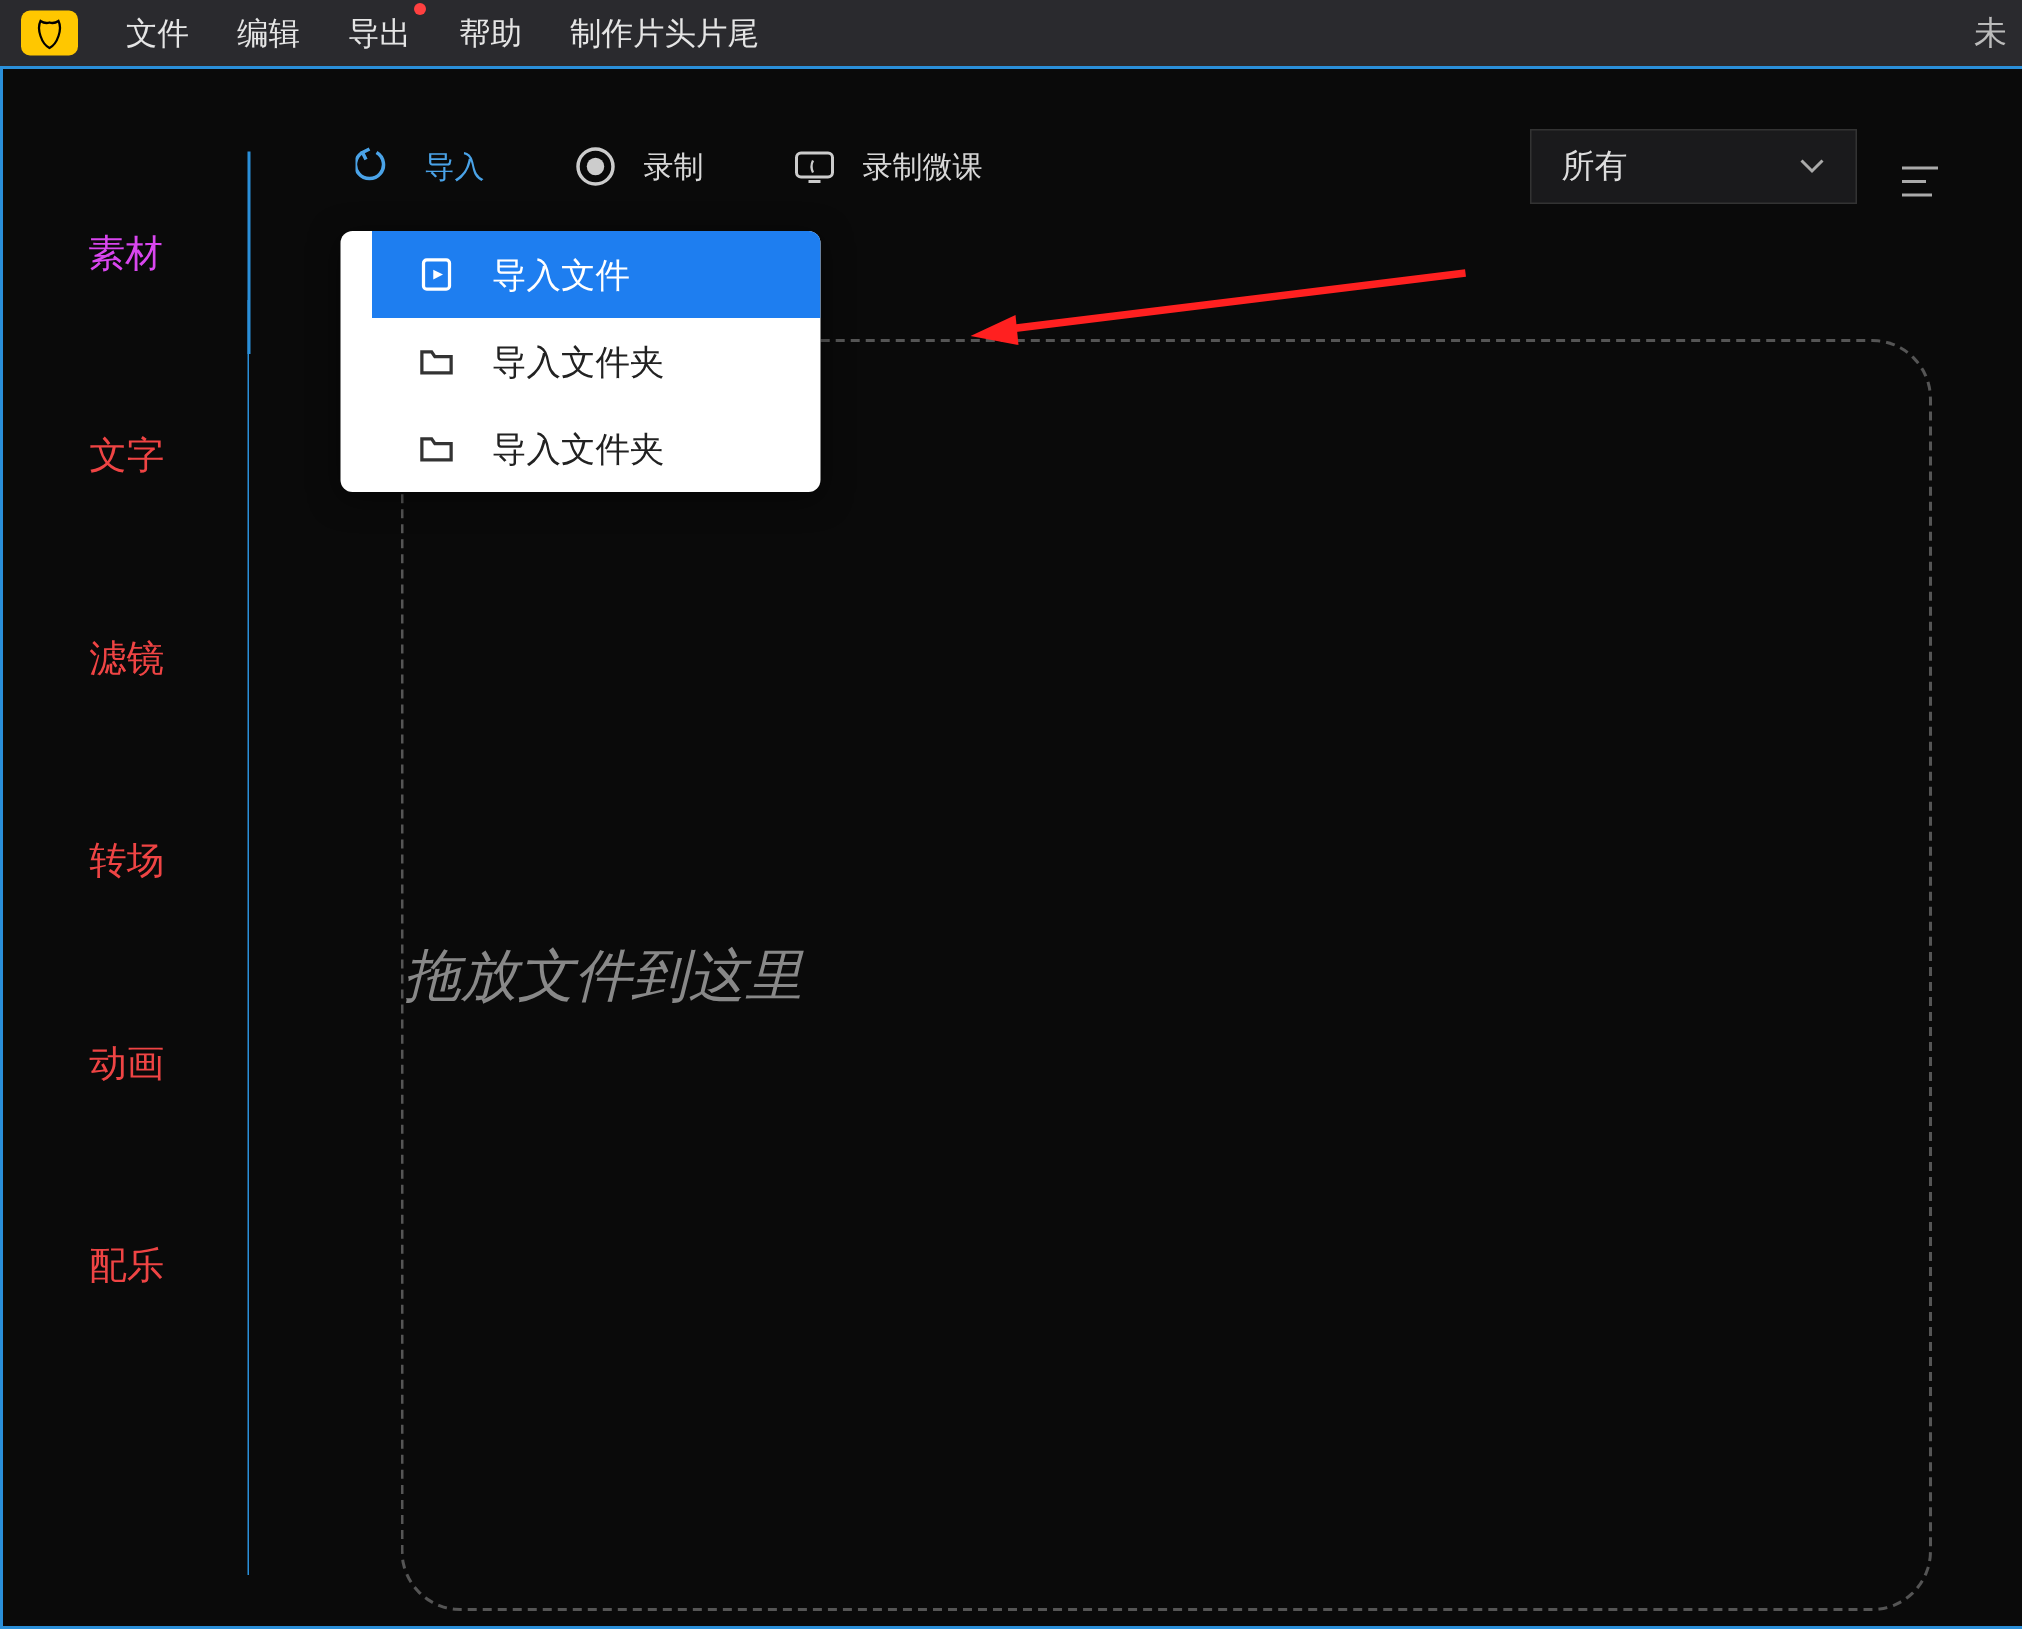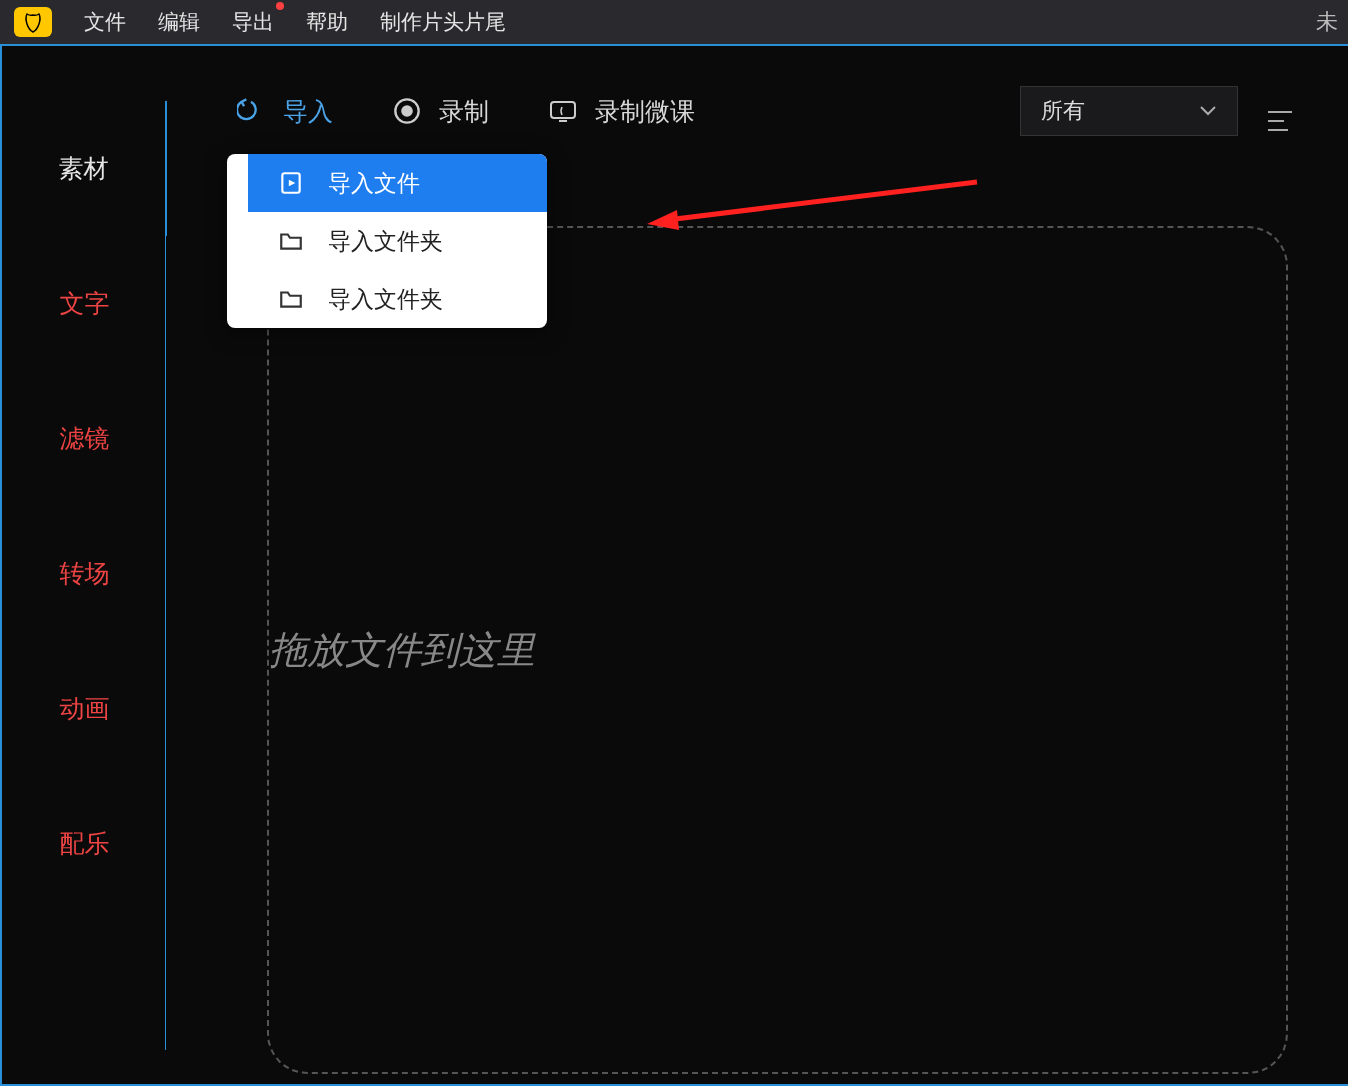--- a/index.html
+++ b/index.html
@@ -65,21 +65,21 @@
     .sidebar-item {
       height: 135px;
       display: flex;
       align-items: center;
       justify-content: center;
       font-size: 25px;
       color: #ef4444;
       cursor: pointer;
     }
     .sidebar-item.active {
-      color: #e5e5e5;
+      color: #d946ef;
       border-right: 2px solid #2a8fd9;
     }
     .sidebar-divider {
       border-right: 1px solid #2a8fd9;
       height: 850px;
       position: absolute;
       left: 165px;
       top: 200px;
     }
     .main {
@@ -93,21 +93,21 @@
       gap: 60px;
       margin-left: 20px;
     }
     .tool-btn {
       display: flex;
       align-items: center;
       gap: 18px;
       cursor: pointer;
     }
     .tool-btn .icon { width: 28px; height: 28px; }
-    .tool-btn span.label { font-size: 25px; color: #d8d8d8; }
+    .tool-btn span.label { font-size: 20px; color: #d8d8d8; }
     .tool-btn.active span.label { color: #4aa3e8; }
     .toolbar-right {
       margin-left: auto;
       display: flex;
       align-items: flex-end;
       gap: 30px;
     }
     .dropdown-select {
       width: 218px;
       height: 50px;

